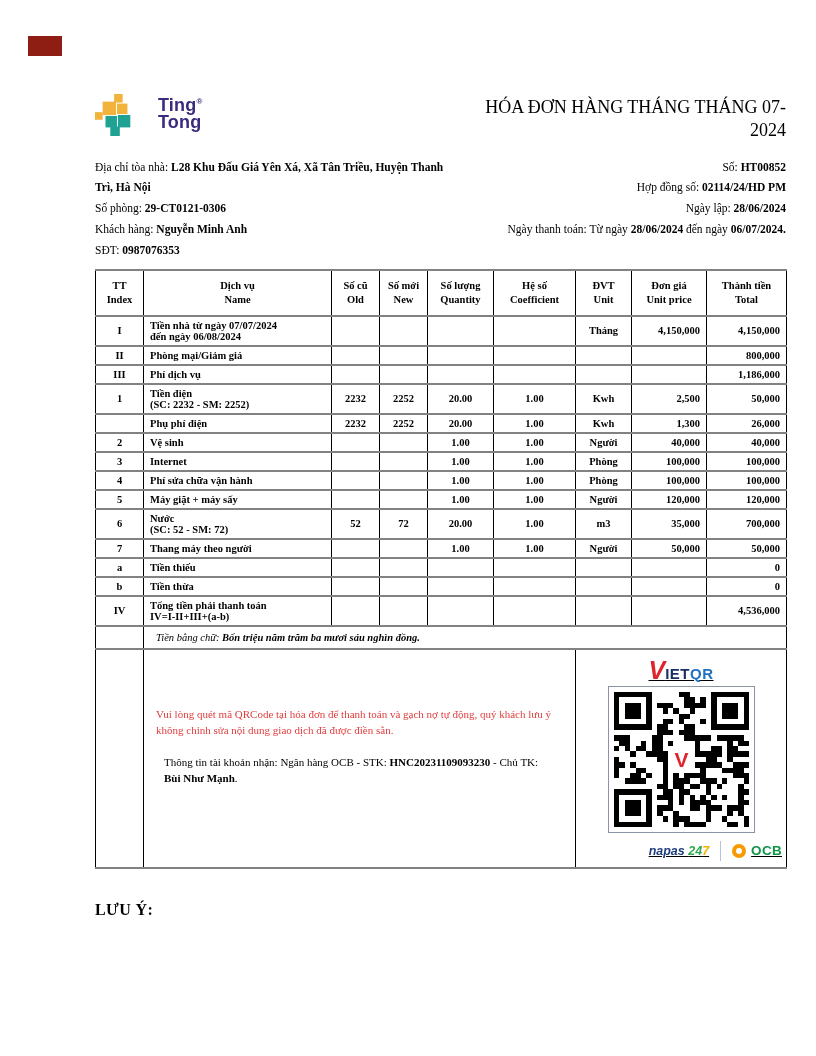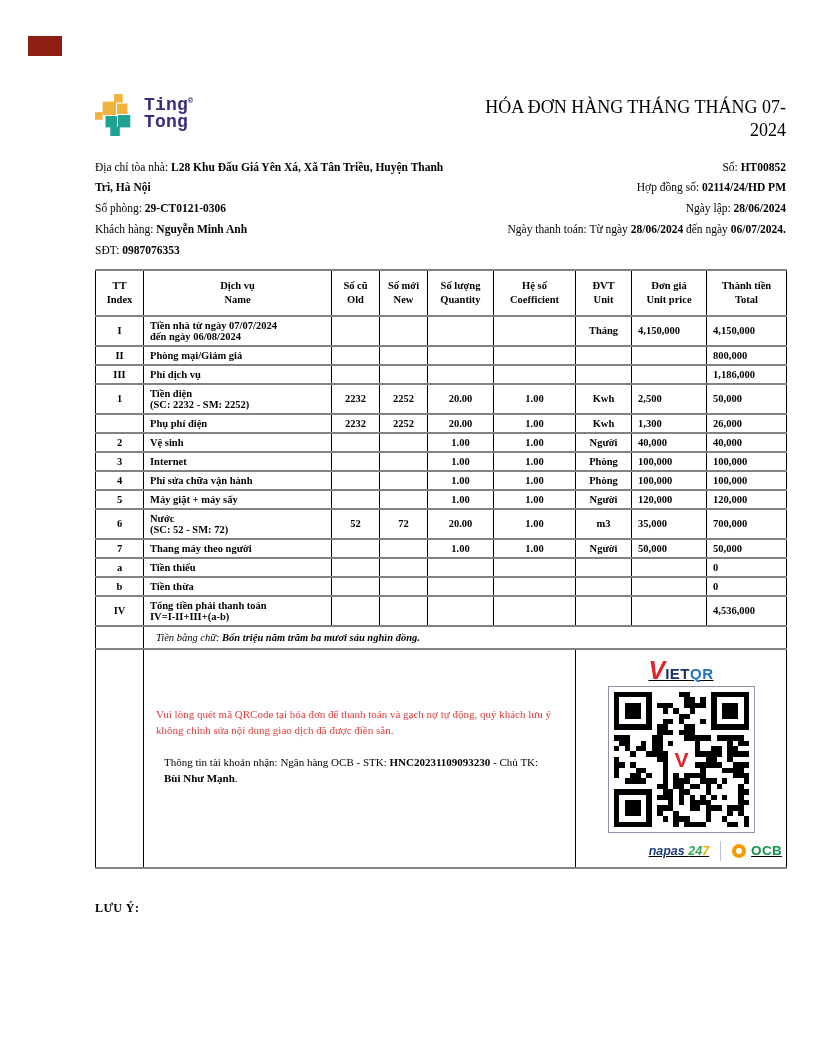--- a/index.html
+++ b/index.html
@@ -5,37 +5,37 @@
   html,body{margin:0;padding:0;}
   body{
     width:816px;height:1056px;background:#ffffff;position:relative;
     font-family:"Liberation Serif","DejaVu Serif",serif;color:#000;
     -webkit-font-smoothing:antialiased;overflow:hidden;
   }
   .marker{position:absolute;left:28px;top:36px;width:34px;height:20px;background:#8e1e13;}
   .content{position:absolute;left:95px;top:94px;width:691px;}
   .header-row{display:flex;justify-content:space-between;align-items:flex-start;}
   .logo{display:flex;gap:7px;align-items:flex-start;}
-  .logo-text{color:#3b2a7e;font-weight:bold;font-family:Liberation Mono, monospace;
-    font-size:18px;line-height:0.93;letter-spacing:0.2px;padding-top:3px;}
+  .logo-text{color:#3b2a7e;font-weight:bold;font-family:Liberation Sans, sans-serif;
+    font-size:18px;line-height:0.93;letter-spacing:0.2px;padding-top:3px;margin-left:14px;}
   .logo-text .reg{font-size:8px;vertical-align:super;}
   .doc-title{text-align:right;font-weight:normal;font-size:18px;line-height:1.3;padding-top:2px;max-width:330px;}
   .info{display:flex;justify-content:space-between;margin-top:14px;font-size:11.5px;}
   .info-left{width:352px;line-height:1.8;}
   .info-right{flex:1;text-align:right;line-height:1.8;}
   .info b{font-weight:bold;}
   table.inv{border-collapse:collapse;table-layout:fixed;width:691px;margin-top:9px;font-size:10.5px;}
   table.inv th,table.inv td{
     border-left:1px solid #000;border-right:1px solid #000;
     border-top:2px solid #828282;border-bottom:2px solid #828282;
     padding:3px 6px;font-weight:bold;vertical-align:middle;word-wrap:break-word;
   }
   table.inv th{text-align:center;line-height:1.3;padding:8px 2px;}
   .c-center{text-align:center;}
-  .c-right{}
+  .c-right{text-align:right;}
   .c-left{text-align:left;}
   .name-line2{font-weight:bold;}
   tr.words-row td{font-weight:normal;font-style:italic;padding:5px 6px 5px 12px;}
   tr.words-row b{font-weight:bold;}
   tr.qr-row td{vertical-align:top;}
   tr.qr-row{height:208px;}
   .pay-text-cell{font-weight:normal !important;font-size:11px;line-height:1.5;padding:56px 16px 0 12px !important;}
   .notice{color:#e13c3c;margin:0 0 15px 0;}
   .account{margin:8px;}
   .qr-cell{text-align:center;padding:6px 4px !important;font-weight:normal !important;text-decoration:underline;}
@@ -47,21 +47,21 @@
   .brands{display:flex;align-items:center;justify-content:flex-end;gap:11px;margin-top:8px;
     font-family:"Liberation Sans","DejaVu Sans",sans-serif;}
   .napas{color:#1d3d7c;font-style:italic;font-weight:bold;font-size:12.5px;}
   .napas .n-green{color:#2eaa4f;}
   .napas .n-yellow{color:#f0b400;}
   .brand-divider{width:1px;height:20px;background:#b9c3d6;}
   .ocb{display:flex;align-items:center;gap:5px;}
   .ocb-circle{width:14px;height:14px;border-radius:50%;background:#f59a00;position:relative;}
   .ocb-circle::after{content:"";position:absolute;left:4px;top:4px;width:6px;height:6px;border-radius:50%;background:#fff;}
   .ocb-text{color:#0f9448;font-weight:bold;font-size:13.5px;letter-spacing:0.3px;}
-  .luu-y{margin-top:32px;font-weight:bold;font-size:12px;letter-spacing:0.4px;}
+  .luu-y{margin-top:32px;font-weight:bold;font-size:16px;letter-spacing:0.4px;}
 </style>
 </head>
 <body>
 
 <div class="marker"></div>
 
 <div class="content">
 
   <div class="header-row">
     <div class="logo">

